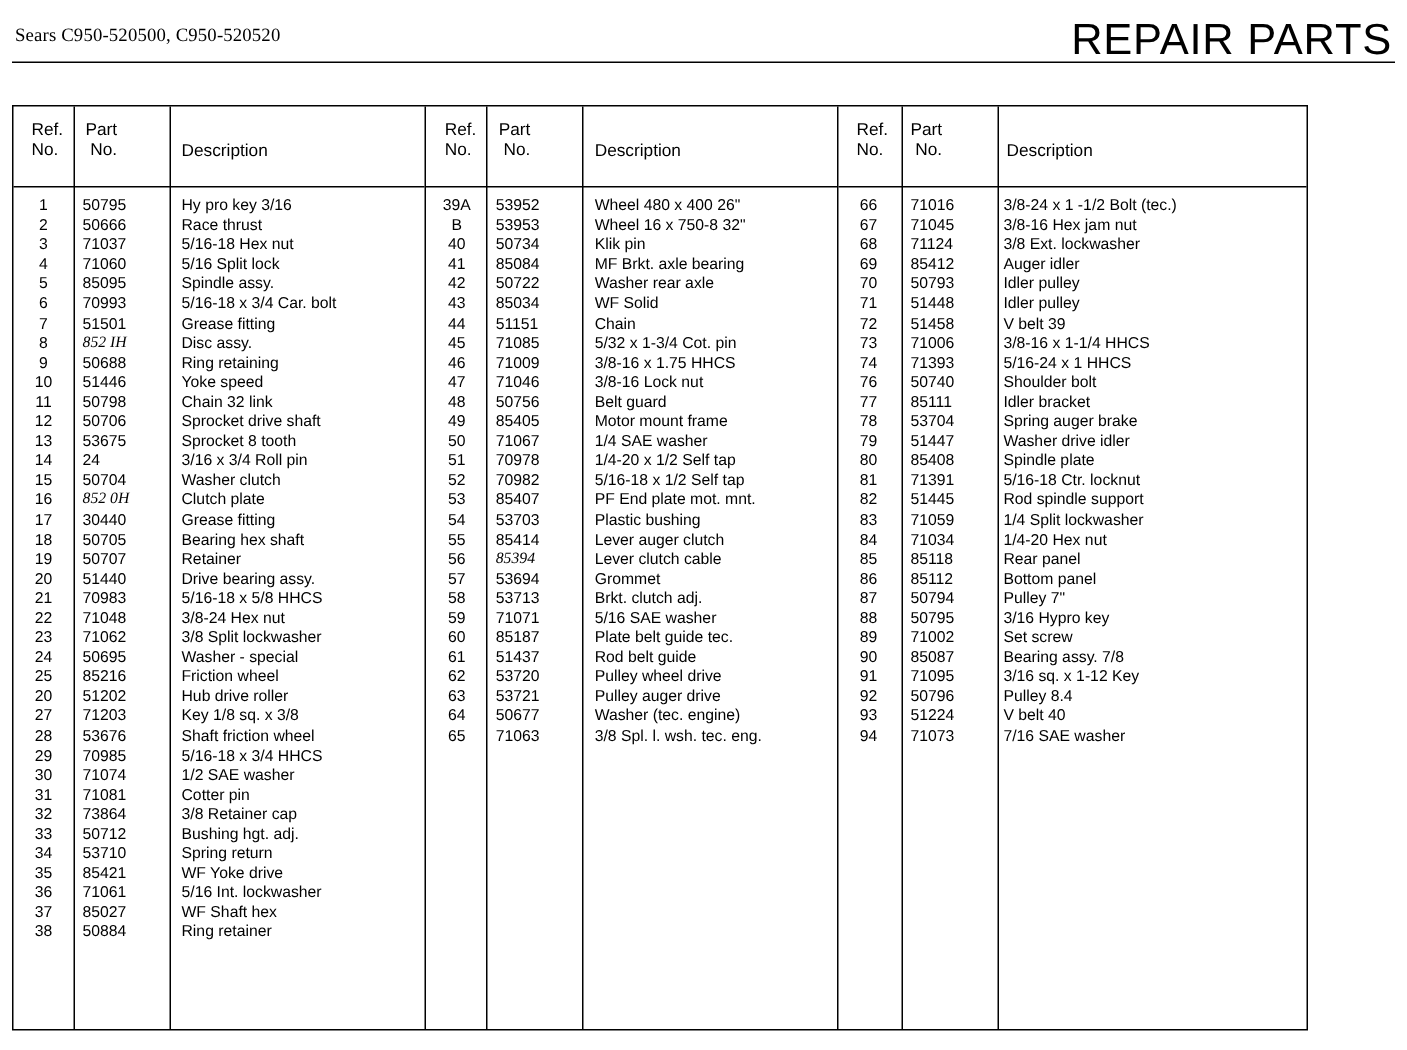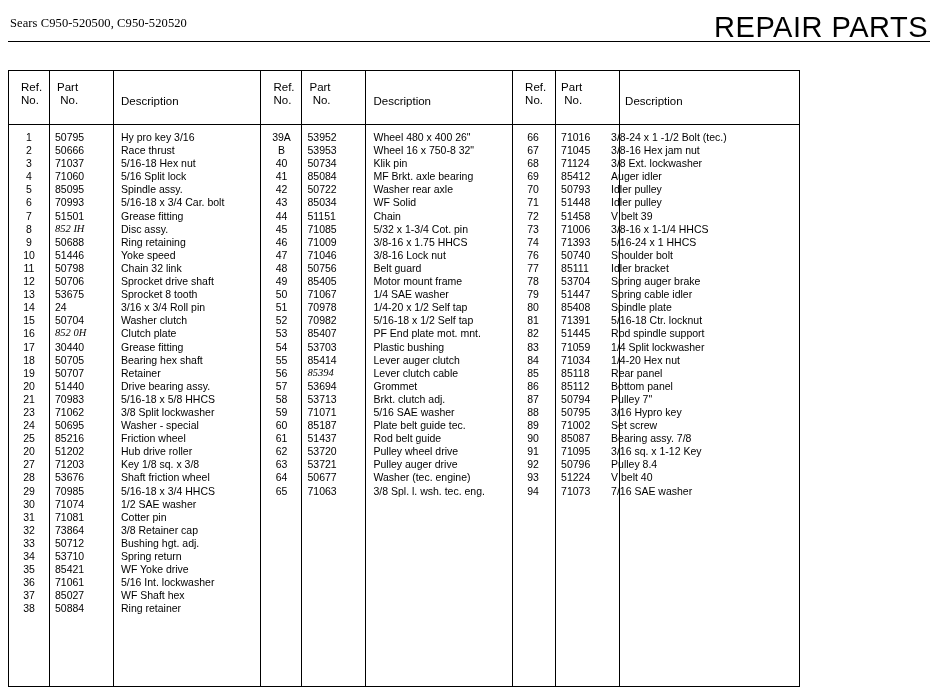--- a/index.html
+++ b/index.html
@@ -68,21 +68,21 @@
     border-left-color: transparent;
     border-right-color: transparent;
     transform: rotate(0deg);
   }
 
   
   .table-frame {
     position: absolute;
     left: 8px;
     top: 70px;
-    width: 792px;
+    width: 864px;
     height: 617px;
     border: 1.5px solid #000;
     box-sizing: border-box;
     display: flex;
   }
   .col-block {
     position: relative;
     height: 100%;
     box-sizing: border-box;
   }
@@ -152,21 +152,21 @@
     left: 46px;
     width: 56px;
     text-align: left;
   }
   .row .desc {
     position: absolute;
     left: 112px;
     text-align: left;
   }
   .blk3 .row .part { left: 48px; }
-  .blk3 .row .desc { left: 98px; text-align: center; }
+  .blk3 .row .desc { left: 110px; text-align: center; }
 
   .hand {
     font-family: "Liberation Serif", serif;
     font-style: italic;
   }
 </style>
 </head>
 <body>
 
 <div class="page">
@@ -295,20 +295,25 @@
             <span class="ref">20</span>
             <span class="part">51440</span>
             <span class="desc">Drive bearing assy.</span>
           </div>
           <div class="row">
             <span class="ref">21</span>
             <span class="part">70983</span>
             <span class="desc">5/16-18 x 5/8 HHCS</span>
           </div>
           <div class="row">
+            <span class="ref">22</span>
+            <span class="part">71048</span>
+            <span class="desc">3/8-24 Hex nut</span>
+          </div>
+          <div class="row">
             <span class="ref">23</span>
             <span class="part">71062</span>
             <span class="desc">3/8 Split lockwasher</span>
           </div>
           <div class="row">
             <span class="ref">24</span>
             <span class="part">50695</span>
             <span class="desc">Washer - special</span>
           </div>
           <div class="row">
@@ -613,21 +618,21 @@
             <span class="desc">Idler bracket</span>
           </div>
           <div class="row">
             <span class="ref">78</span>
             <span class="part">53704</span>
             <span class="desc">Spring auger brake</span>
           </div>
           <div class="row">
             <span class="ref">79</span>
             <span class="part">51447</span>
-            <span class="desc">Spring cable idler</span>
+            <span class="desc">Washer drive idler</span>
           </div>
           <div class="row">
             <span class="ref">80</span>
             <span class="part">85408</span>
             <span class="desc">Spindle plate</span>
           </div>
           <div class="row">
             <span class="ref">81</span>
             <span class="part">71391</span>
             <span class="desc">5/16-18 Ctr. locknut</span>

